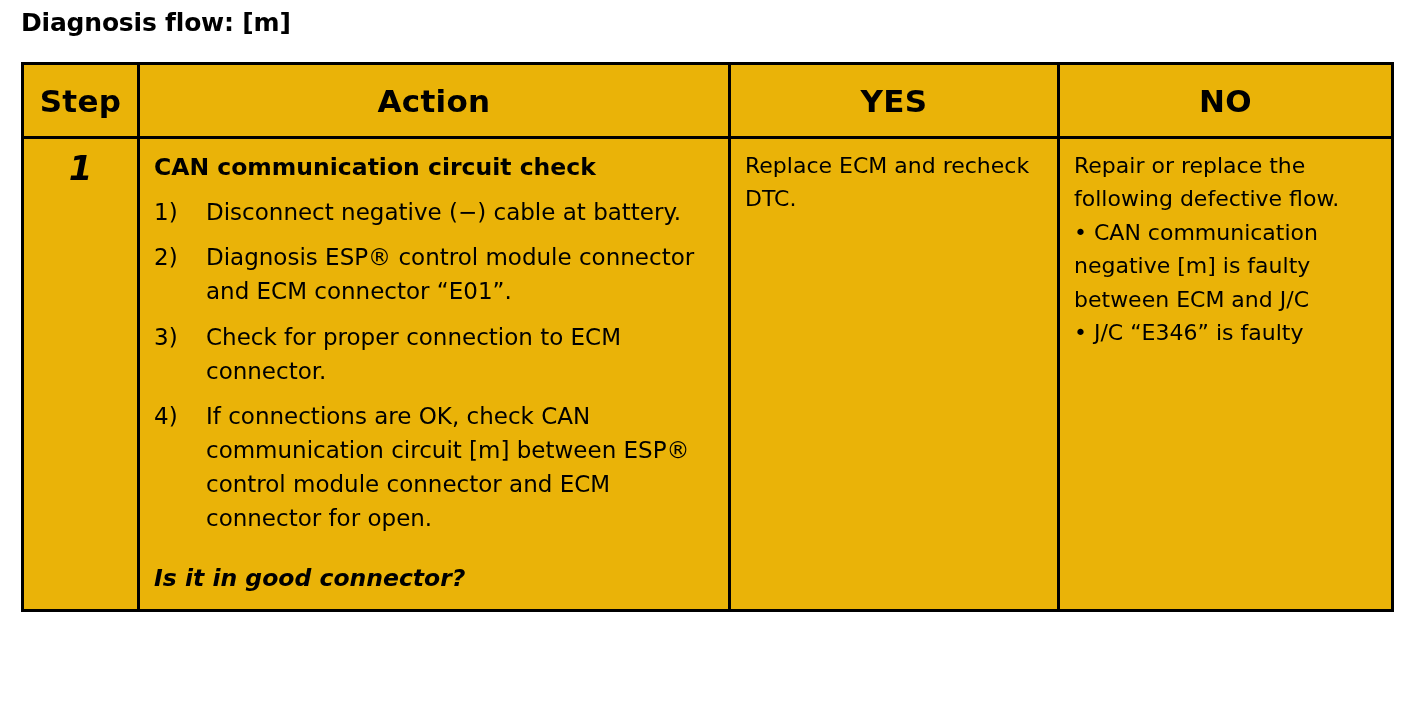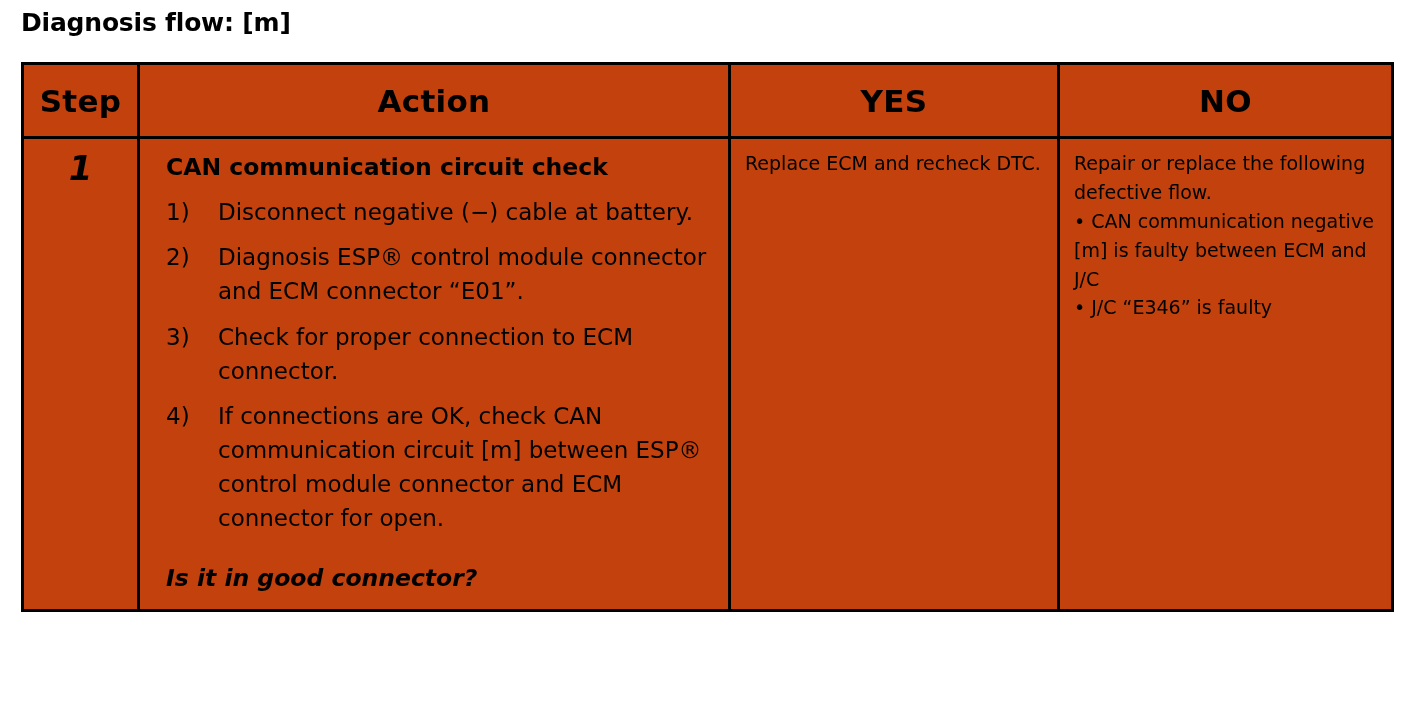--- a/index.html
+++ b/index.html
@@ -42,21 +42,21 @@
     top: 62px;
     width: 1370px;
     border-collapse: collapse;
     table-layout: fixed;
     background: #ffffff;
   }
   .flow-table th,
   .flow-table td {
     border: 3px solid #000000;
     vertical-align: top;
-    background: #c2410c;
+    background: #eab308;
   }
 
   
   col.c-step   { width: 116px; }
   col.c-action { width: 591px; }
   col.c-yes    { width: 329px; }
   col.c-no     { width: 334px; }
 
   .flow-table thead th {
     height: 71px;
@@ -73,21 +73,21 @@
     padding: 11px 0 0 0;
   }
   .step-number {
     font-size: 34px;
     font-weight: bold;
     font-style: italic;
     line-height: 1.1;
   }
 
   .cell-action {
-    padding: 10px 10px 14px 26px;
+    padding: 10px 10px 14px 14px;
     font-size: 23px;
     line-height: 1.48;
   }
   .action-heading {
     font-weight: bold;
     font-size: 23.5px;
     line-height: 1.55;
     margin: 0 0 10px 0;
     max-width: 490px;
   }
@@ -111,21 +111,21 @@
   }
   .action-question {
     margin-top: 26px;
     font-weight: bold;
     font-style: italic;
     font-size: 23.5px;
   }
 
   .cell-result {
     padding: 10px 8px 10px 14px;
-    font-size: 19px;
+    font-size: 22px;
     line-height: 1.52;
   }
   .result-para {
     margin: 0;
   }
   .result-bullets {
     list-style: none;
     margin: 0;
     padding: 0;
   }

